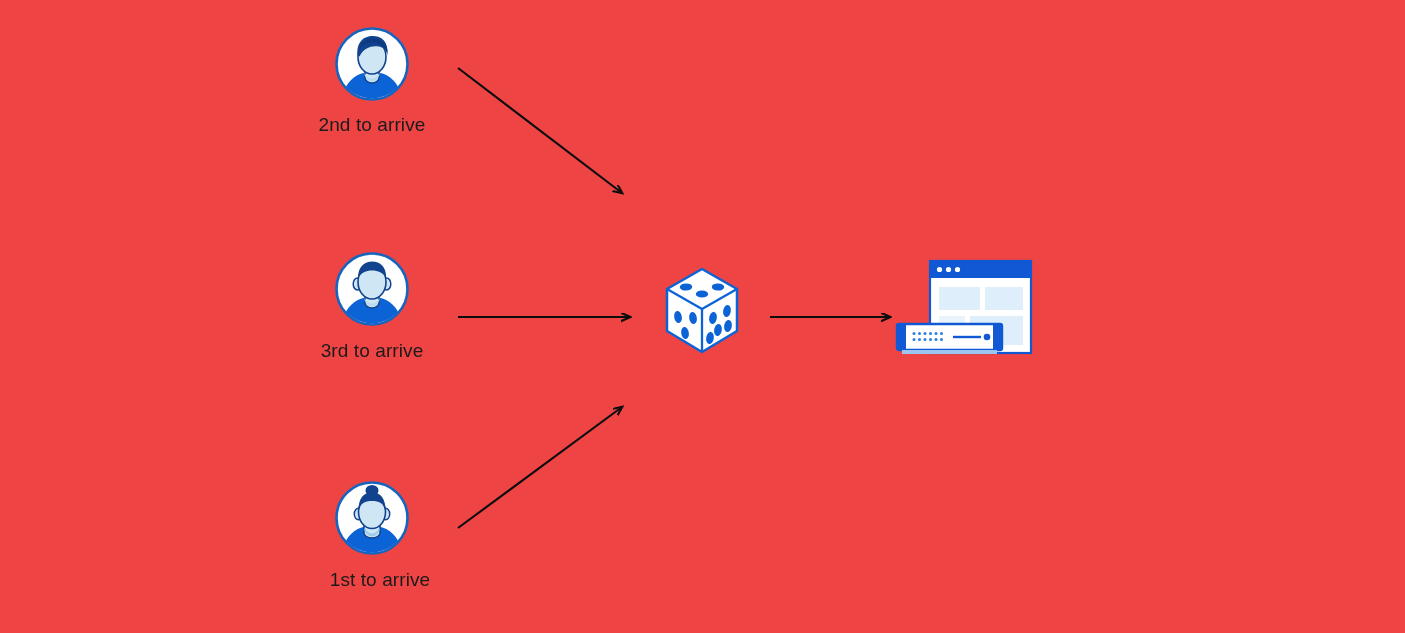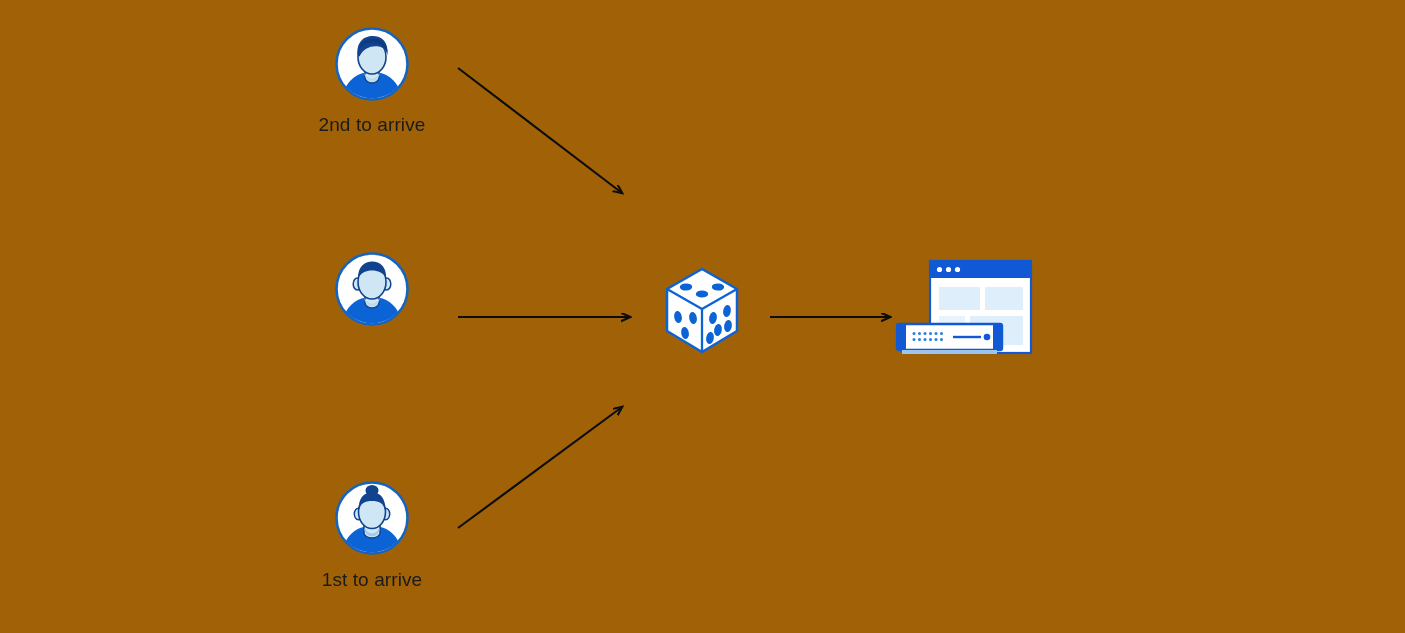--- a/index.html
+++ b/index.html
@@ -10,21 +10,21 @@
   body {
     font-family: "Liberation Sans", sans-serif;
     width: 1405px;
     height: 633px;
     overflow: hidden;
   }
   #canvas {
     position: relative;
     width: 1405px;
     height: 633px;
-    background: #a16207;
+    background: #ef4444;
   }
   .icon-box {
     position: absolute;
   }
   .caption {
     position: absolute;
     font-family: "Liberation Sans", sans-serif;
     font-size: 19px;
     color: #1b1b1b;
     text-align: center;
@@ -95,40 +95,41 @@
         <path d="M38 46 C20 46 9 58 7 78 L69 78 C67 58 56 46 38 46 Z" fill="#0b63d6"></path>
         <path d="M31 38 L45 38 L45 52 C45 55 41 57 38 57 C35 57 31 55 31 52 Z" fill="#cfe6f5" stroke="#12438f" stroke-width="1.5"></path>
         <ellipse cx="23.5" cy="33" rx="4.3" ry="6" fill="#cfe6f5" stroke="#12438f" stroke-width="1.5"></ellipse>
         <ellipse cx="52.5" cy="33" rx="4.3" ry="6" fill="#cfe6f5" stroke="#12438f" stroke-width="1.5"></ellipse>
         <ellipse cx="38" cy="31" rx="14" ry="17" fill="#cfe6f5" stroke="#12438f" stroke-width="1.6"></ellipse>
         <path d="M24 27 C24 15.5 30.5 10.5 38.2 10.5 C46 10.5 52.4 15.5 52.2 27 C49 21.5 44 19.5 38 19.5 C32 19.5 27.2 21.8 24 27 Z" fill="#12438f"></path>
         <path d="M45.5 47 C43 51 41 52.5 38 52.5 C35 52.5 33 51 30.5 47 L30.5 49 C32.5 53.5 35 55.5 38 55.5 C41 55.5 43.5 53.5 45.5 49 Z" fill="#b9dbef"></path>
       </g>
     </svg>
   </div>
+  <div class="caption" style="left:272px; top:340px; width:200px;">3rd to arrive</div>
 
   <div class="icon-box" style="left:334px; top:480px; width:76px; height:76px;">
     <svg class="avatar-svg" width="76" height="76" viewBox="0 0 76 76" xmlns="http://www.w3.org/2000/svg">
       <circle cx="38" cy="38" r="35.5" fill="#ffffff" stroke="#1565c0" stroke-width="2.6"></circle>
       <clipPath id="clipC">
           <circle cx="38" cy="38" r="34.5"></circle>
         </clipPath>
       <g clip-path="url(#clipC)">
         <path d="M38 46 C20 46 9 58 7 78 L69 78 C67 58 56 46 38 46 Z" fill="#0b63d6"></path>
         <path d="M30 40 L46 40 L46 53 C46 56 42 58 38 58 C34 58 30 56 30 53 Z" fill="#cfe6f5" stroke="#12438f" stroke-width="1.5"></path>
         <path d="M30.5 48 C33 52 35.5 53.5 38 53.5 C40.5 53.5 43 52 45.5 48 L45.5 50.5 C43.5 54.5 41 56.5 38 56.5 C35 56.5 32.5 54.5 30.5 50.5 Z" fill="#9fcde8"></path>
         <ellipse cx="24.5" cy="34" rx="4.2" ry="5.8" fill="#cfe6f5" stroke="#12438f" stroke-width="1.5"></ellipse>
         <ellipse cx="51.5" cy="34" rx="4.2" ry="5.8" fill="#cfe6f5" stroke="#12438f" stroke-width="1.5"></ellipse>
         <ellipse cx="38" cy="32" rx="13.5" ry="16.5" fill="#cfe6f5" stroke="#12438f" stroke-width="1.6"></ellipse>
         <path d="M25 30 C24 18 30 12.5 38 12.5 C46 12.5 52 18 51 30 C49.5 23 45 21 38 21 C31 21 26.5 23 25 30 Z" fill="#12438f"></path>
         <ellipse cx="38" cy="10.5" rx="6.5" ry="5.5" fill="#12438f"></ellipse>
       </g>
     </svg>
   </div>
-  <div class="caption" style="left:272px; top:569px; width:200px;text-align:center;">1st to arrive</div>
+  <div class="caption" style="left:280px; top:569px; width:200px;text-align:center;">1st to arrive</div>
 
   <div class="icon-box" style="left:661px; top:265px; width:82px; height:92px;">
     <svg width="82" height="92" viewBox="0 0 82 92" xmlns="http://www.w3.org/2000/svg">
       <g stroke="#0b63d6" stroke-width="2.5" stroke-linejoin="round" fill="#ffffff">
         <path d="M41 4 L76 24 L76 66 L41 87 L6 66 L6 24 Z"></path>
       </g>
       <g stroke="#0b63d6" stroke-width="2.3" fill="none" stroke-linejoin="round">
         <path d="M6 24 L41 44 L76 24"></path>
         <path d="M41 44 L41 87"></path>
       </g>

